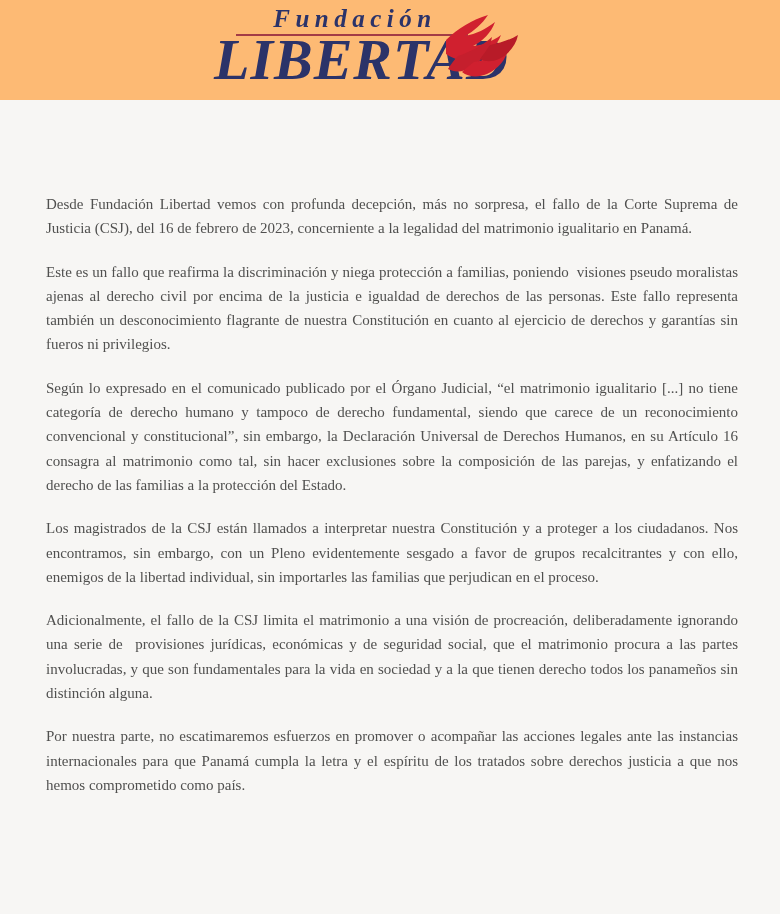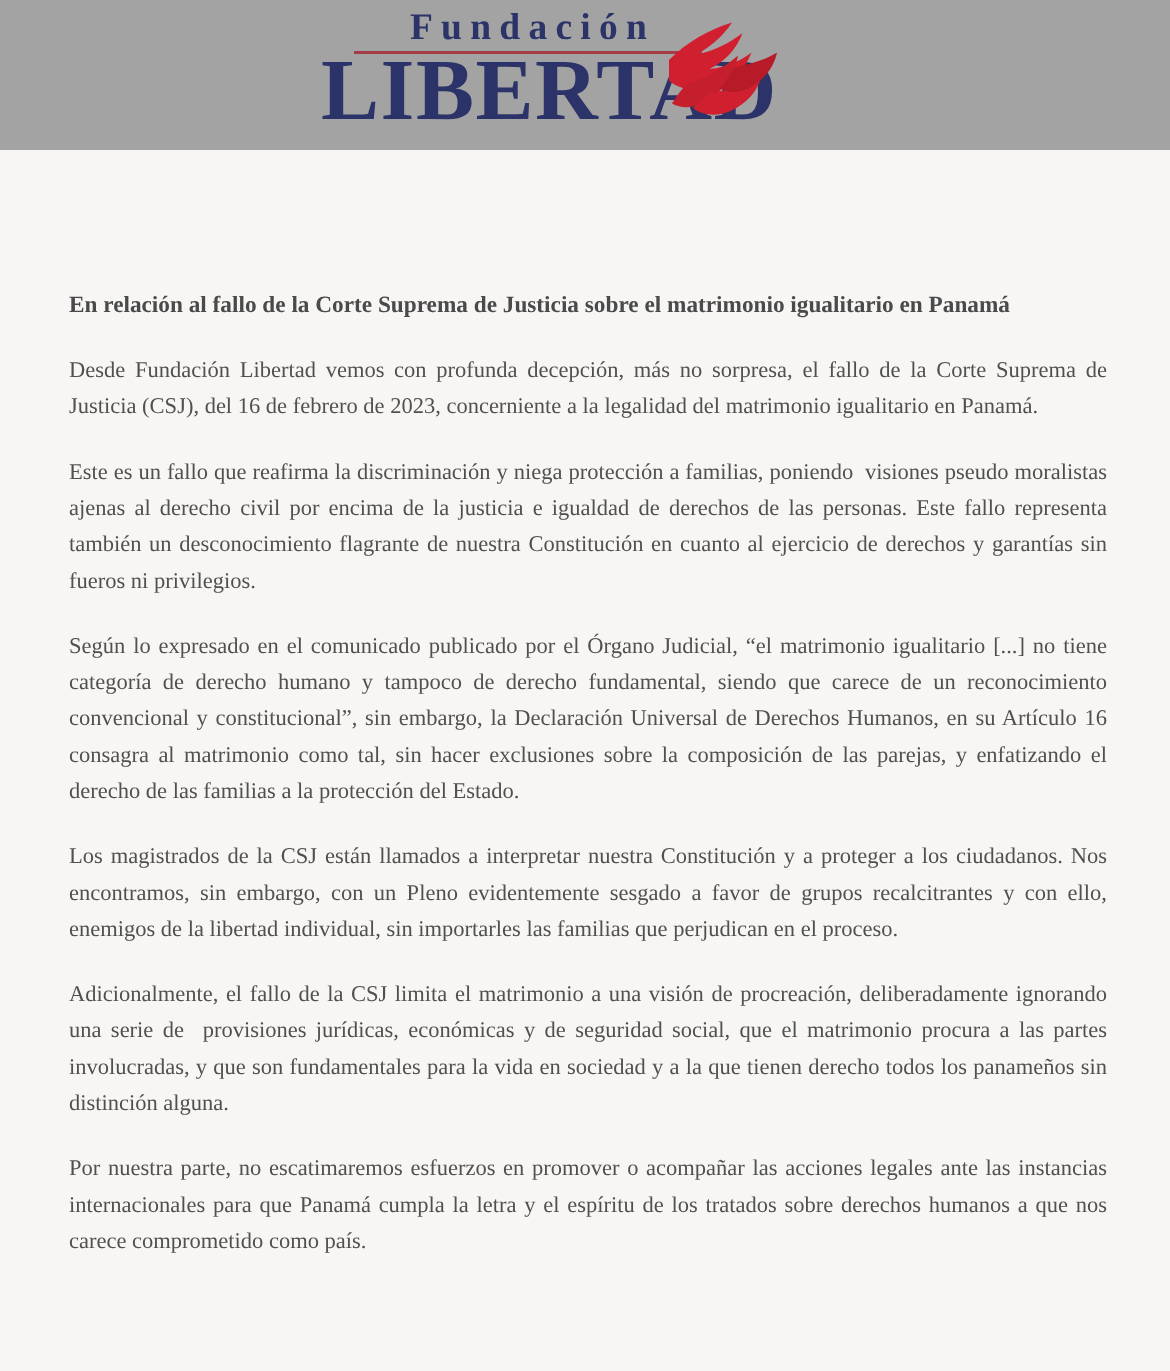--- a/index.html
+++ b/index.html
@@ -19,26 +19,27 @@
     position: relative;
     width: 780px;
     height: 914px;
     box-sizing: border-box;
   }
 
   
   .logo-band {
     width: 100%;
     height: 100px;
-    background: #a3a3a3;
+    background: #fdba74;
     display: flex;
     align-items: flex-start;
     justify-content: center;
     padding-top: 4px;
     box-sizing: border-box;
+    font-style: italic;
   }
   .logo {
     position: relative;
     width: 352px;
     height: 90px;
   }
   .logo-top {
     position: absolute;
     top: 2px;
     left: 22px;
@@ -132,24 +133,23 @@
         <path d="M20 44 C32 40, 44 34, 54 25 C52 37, 45 48, 34 55 C26 60, 17 61, 10 57 C13 52, 16 48, 20 44 Z" fill="#c51f2d"></path>
         <path d="M36 50 C48 48, 60 44, 70 37 C68 48, 60 57, 49 62 C40 66, 30 65, 24 60 C28 56, 32 53, 36 50 Z" fill="#d0202f"></path>
         <path d="M52 33 C62 31, 72 28, 80 23 C78 33, 71 42, 61 47 C54 50, 47 50, 42 47 C46 42, 49 37, 52 33 Z" fill="#b81b28"></path>
       </svg>
 
     </div>
   </div>
 
   <div class="doc">
 
-    <h1 class="doc-title">En relación al fallo de la Corte Suprema de Justicia sobre el matrimonio igualitario en Panamá</h1>
 
     <p class="para">Desde Fundación Libertad vemos con profunda decepción, más no sorpresa, el fallo de la Corte Suprema de Justicia (CSJ), del 16 de febrero de 2023, concerniente a la legalidad del matrimonio igualitario en Panamá.</p>
     <p class="para">Este es un fallo que reafirma la discriminación y niega protección a familias, poniendo  visiones pseudo moralistas ajenas al derecho civil por encima de la justicia e igualdad de derechos de las personas. Este fallo representa también un desconocimiento flagrante de nuestra Constitución en cuanto al ejercicio de derechos y garantías sin fueros ni privilegios.</p>
     <p class="para">Según lo expresado en el comunicado publicado por el Órgano Judicial, “el matrimonio igualitario [...] no tiene categoría de derecho humano y tampoco de derecho fundamental, siendo que carece de un reconocimiento convencional y constitucional”, sin embargo, la Declaración Universal de Derechos Humanos, en su Artículo 16 consagra al matrimonio como tal, sin hacer exclusiones sobre la composición de las parejas, y enfatizando el derecho de las familias a la protección del Estado.</p>
     <p class="para">Los magistrados de la CSJ están llamados a interpretar nuestra Constitución y a proteger a los ciudadanos. Nos encontramos, sin embargo, con un Pleno evidentemente sesgado a favor de grupos recalcitrantes y con ello, enemigos de la libertad individual, sin importarles las familias que perjudican en el proceso.</p>
     <p class="para">Adicionalmente, el fallo de la CSJ limita el matrimonio a una visión de procreación, deliberadamente ignorando una serie de  provisiones jurídicas, económicas y de seguridad social, que el matrimonio procura a las partes involucradas, y que son fundamentales para la vida en sociedad y a la que tienen derecho todos los panameños sin distinción alguna.</p>
-    <p class="para">Por nuestra parte, no escatimaremos esfuerzos en promover o acompañar las acciones legales ante las instancias internacionales para que Panamá cumpla la letra y el espíritu de los tratados sobre derechos humanos a que nos carece comprometido como país.</p>
+    <p class="para">Por nuestra parte, no escatimaremos esfuerzos en promover o acompañar las acciones legales ante las instancias internacionales para que Panamá cumpla la letra y el espíritu de los tratados sobre derechos justicia a que nos hemos comprometido como país.</p>
 
   </div>
 
 </div>
 
 </body></html>

